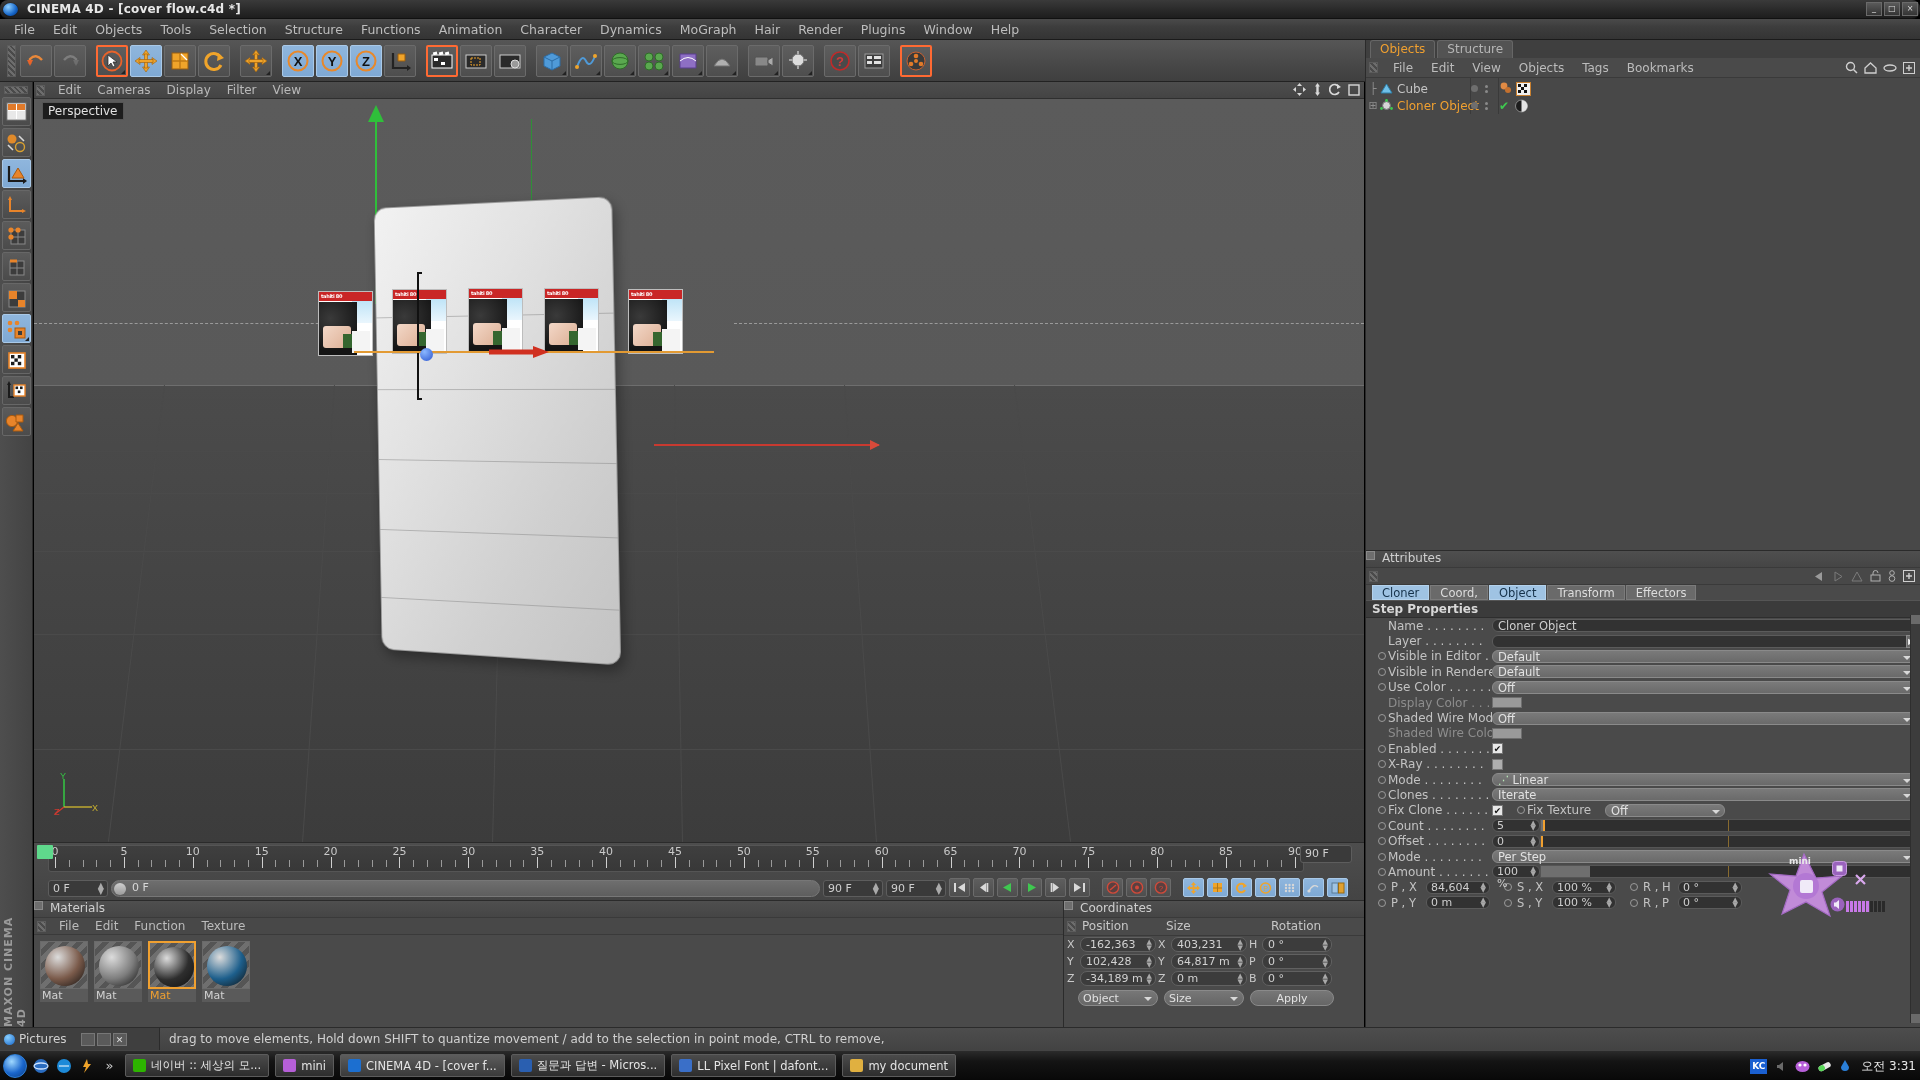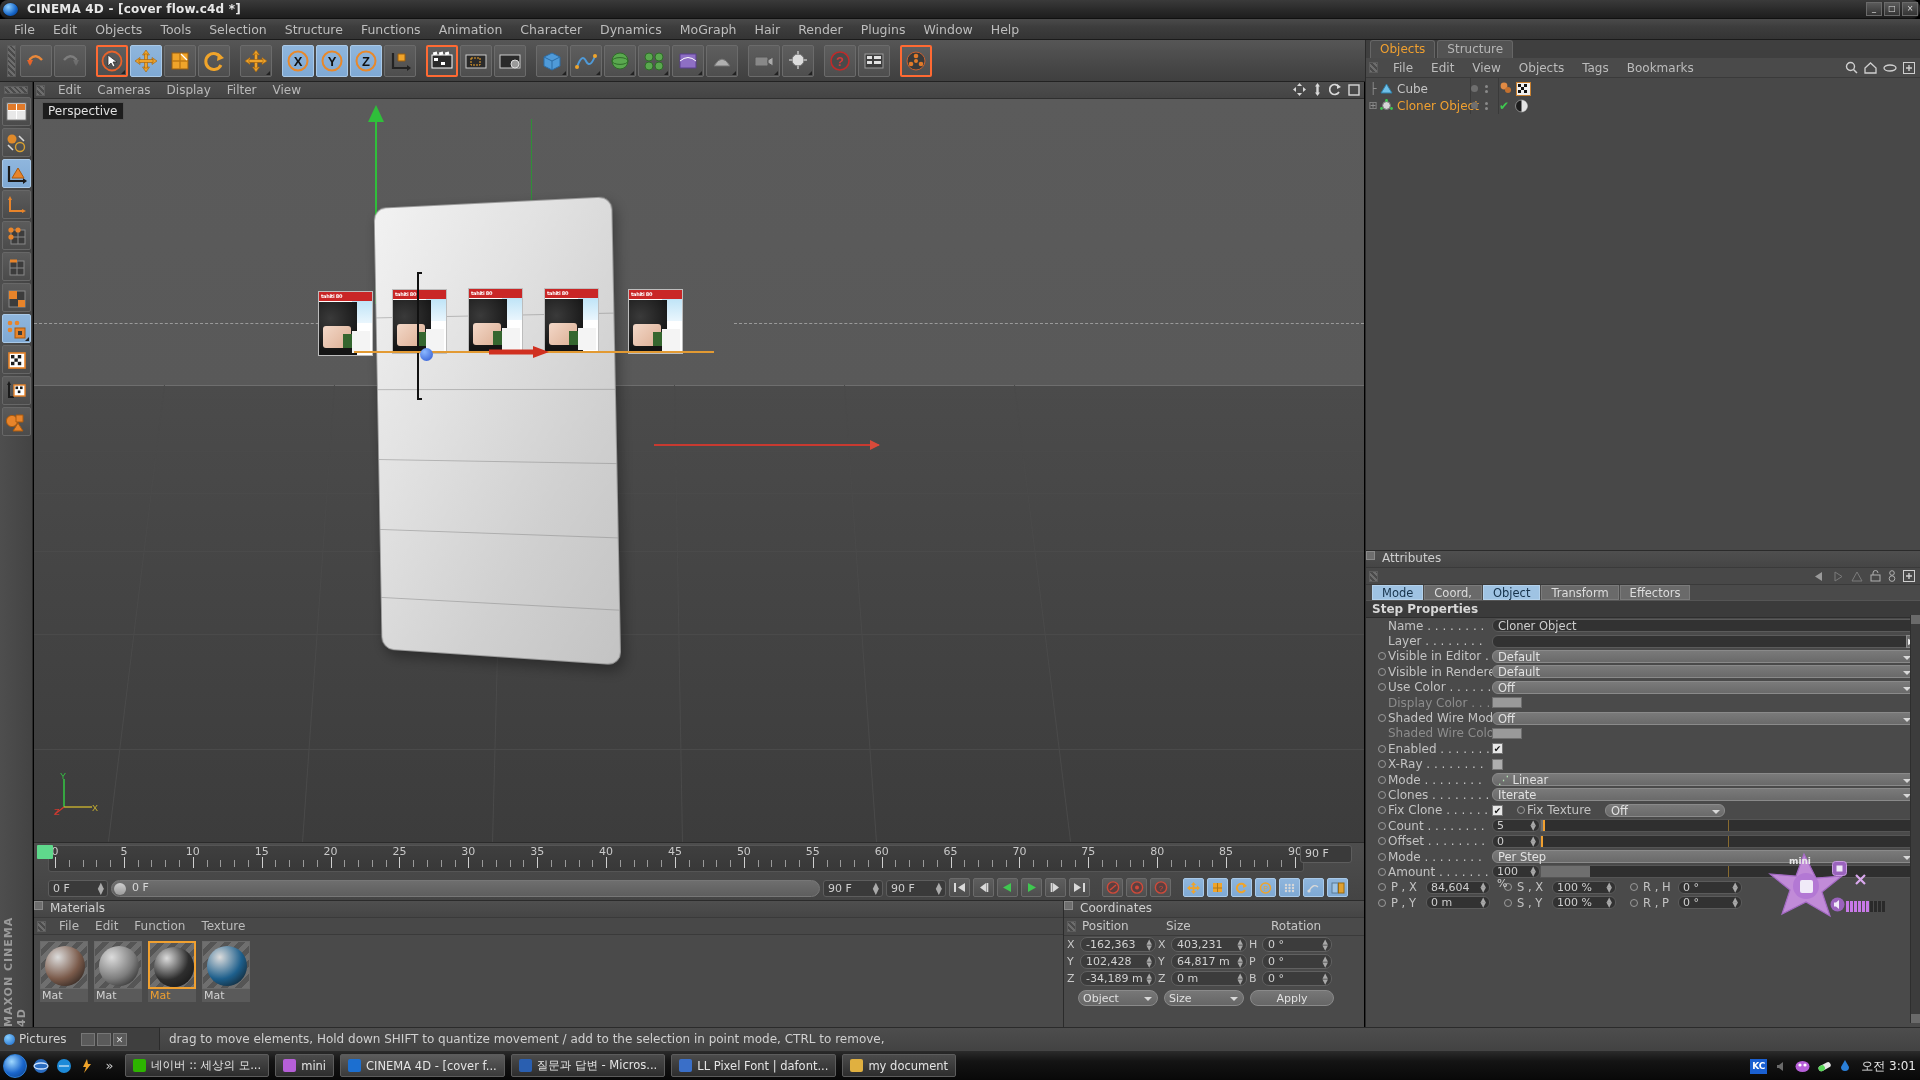--- a/index.html
+++ b/index.html
@@ -1158,21 +1158,21 @@
           <circle cx="4" cy="3" r="2.3" fill="none" stroke="#b0b0b0"></circle>
           <circle cx="4" cy="8.6" r="2.8" fill="none" stroke="#b0b0b0"></circle>
         </svg>
       <svg width="12" height="12" viewBox="0 0 12 12">
           <rect x="0.5" y="0.5" width="11" height="11" fill="none" stroke="#cfcfcf"></rect>
           <path d="M6 3 V9 M3 6 H9" stroke="#cfcfcf" stroke-width="1.4"></path>
         </svg>
     </div>
   </div>
   <div id="attabs">
-      <div class="atab on">Mode</div>
+      <div class="atab on">Cloner</div>
       <div class="atab">Coord,</div>
       <div class="atab on">Object</div>
       <div class="atab">Transform</div>
       <div class="atab">Effectors</div>
     </div>
   <div class="section">Step Properties</div>
   <div id="basicrows">
       <div class="arow">
         <span class="aring blank"></span>
         <span class="alab">Name . . . . . . . . </span>
@@ -1421,15 +1421,15 @@
         <circle cx="5" cy="5" r="1.6" fill="#fff"></circle>
         <circle cx="10" cy="5" r="1.6" fill="#fff"></circle>
       </svg>
     <svg width="15" height="13" viewBox="0 0 15 13">
         <rect x="1" y="4" width="13" height="5.5" rx="2.7" fill="#e8e8e8" transform="rotate(-28 7.5 6.5)"></rect>
         <rect x="1" y="4" width="6.5" height="5.5" rx="2.7" fill="#5ad85a" transform="rotate(-28 7.5 6.5)"></rect>
       </svg>
     <svg width="12" height="14" viewBox="0 0 12 14">
         <path d="M6 1 L10 8 A4 4 0 1 1 2 8 Z" fill="#2a7fd8"></path>
       </svg>
-    <div id="clock">오전 3:01</div>
+    <div id="clock">오전 3:31</div>
   </div>
 </div>
 
 </body></html>

